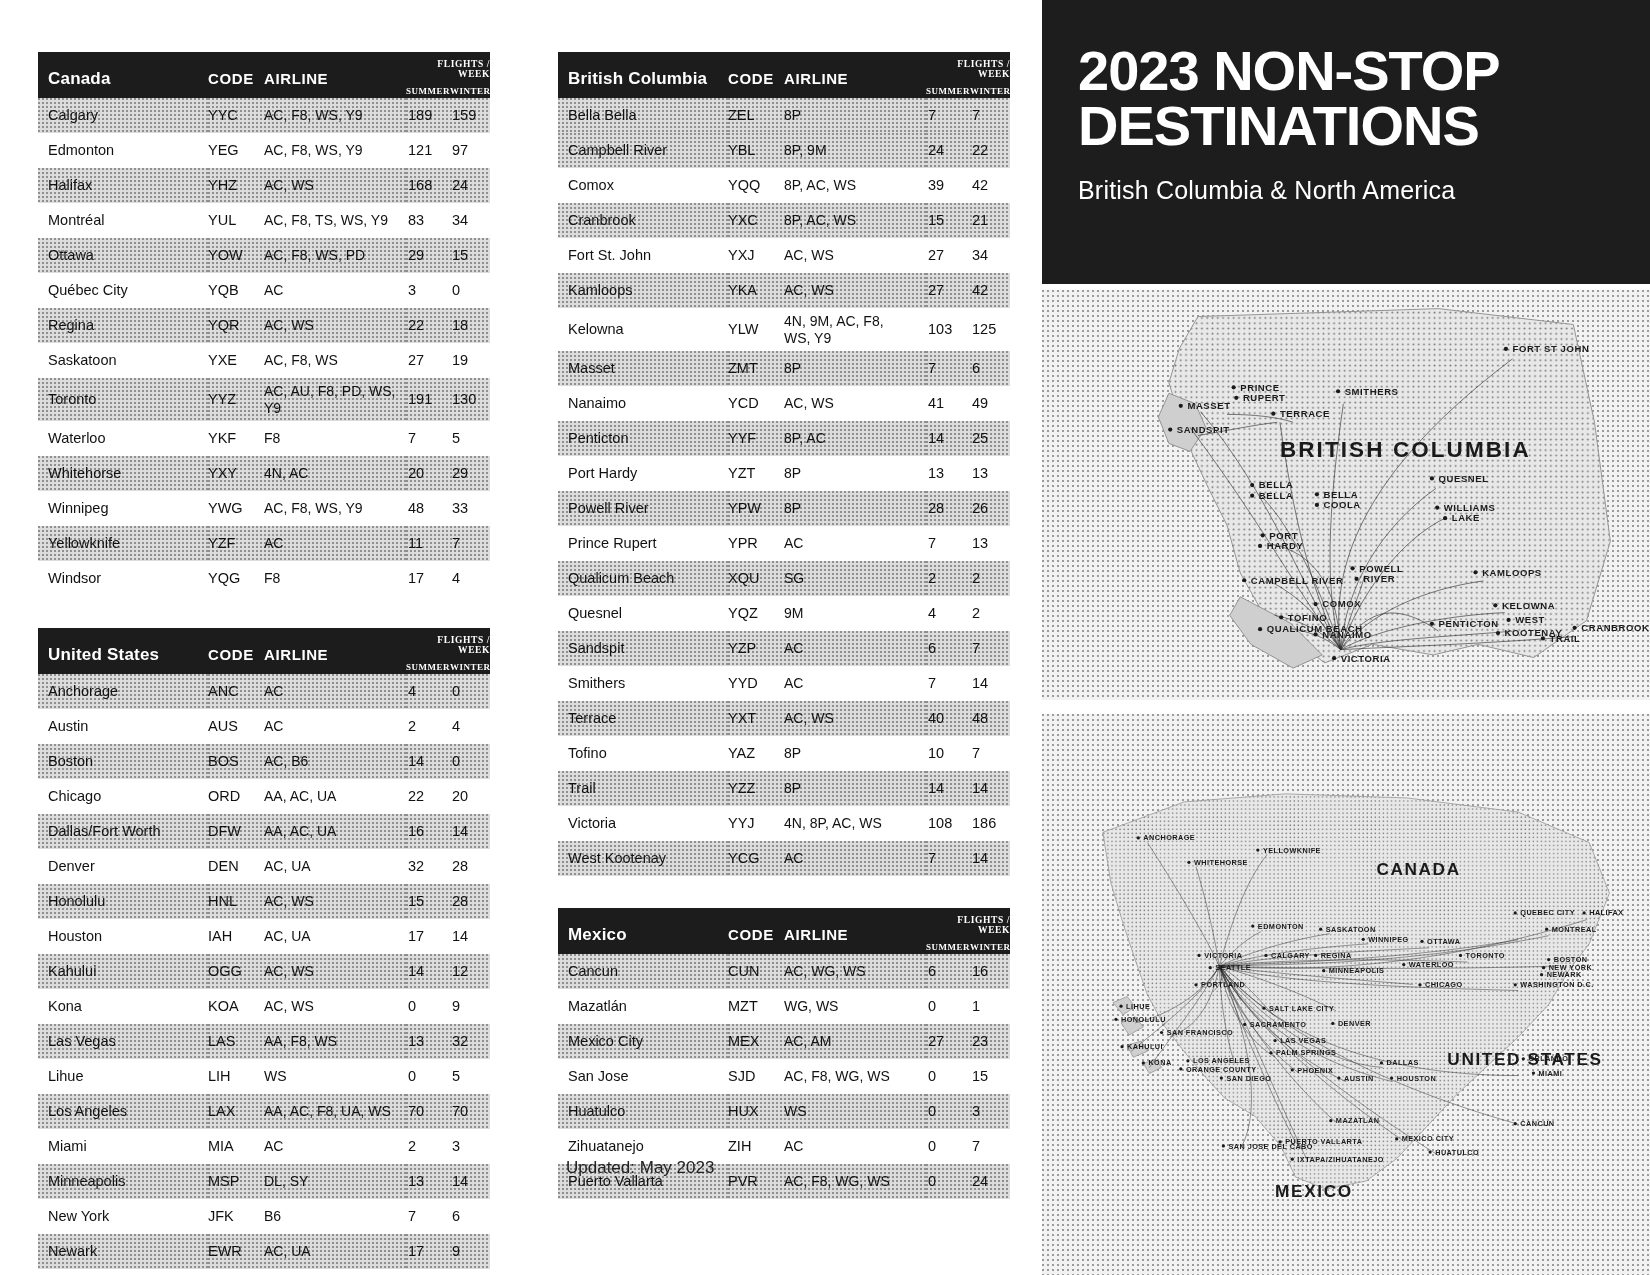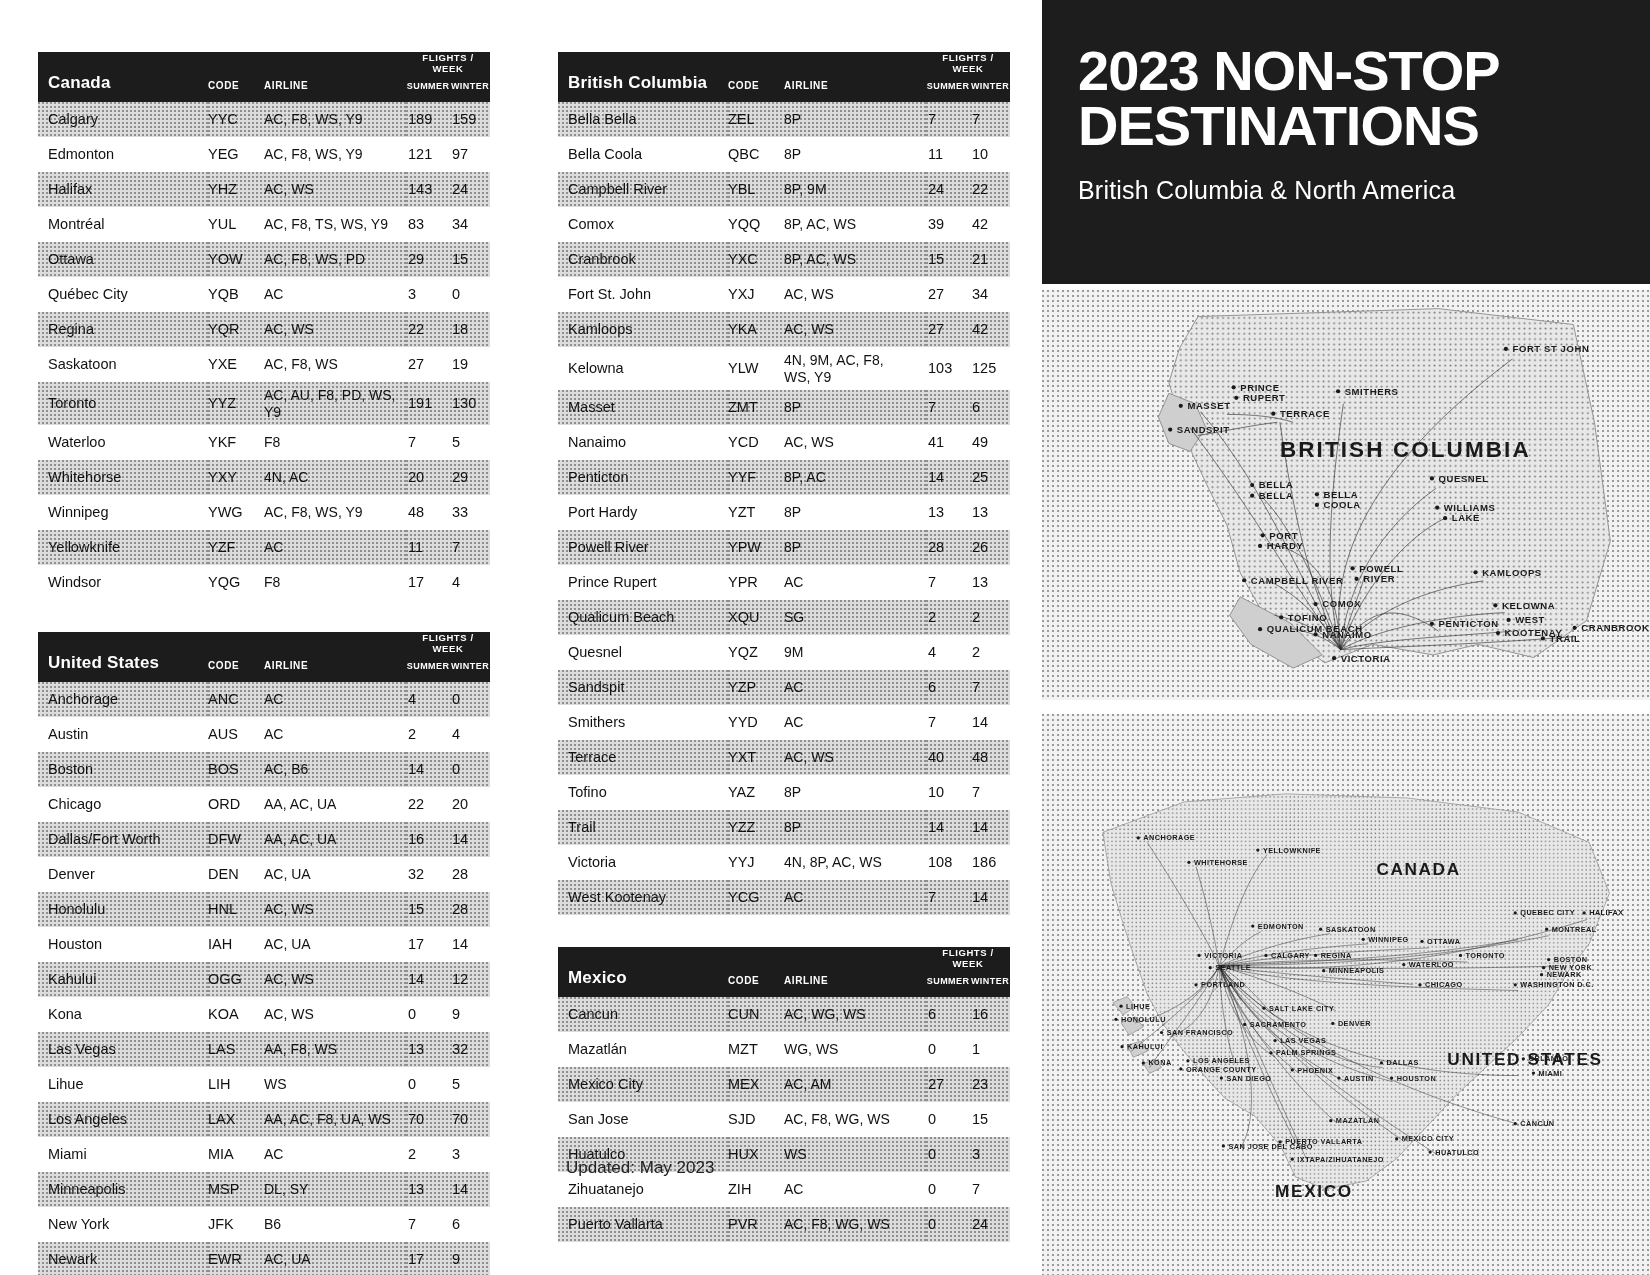--- a/index.html
+++ b/index.html
@@ -47,30 +47,31 @@
     height: 46px;
   }
   .th-region {
     font-size: 17px;
     font-weight: bold;
     letter-spacing: 0.2px;
     padding: 0 0 9px 10px;
     display: block;
   }
   .th-small {
-    font-size: 10px;
+    font-size: 15px;
     font-weight: bold;
     letter-spacing: 0.6px;
     padding: 0 0 11px 0;
     display: block;
   }
   .th-fw-wrap {
     display: block;
-    text-align: center;
-    padding-bottom: 11px;
+    text-align: right;
+    padding-bottom: 2px;
+    font-family: Liberation Serif, serif;
   }
   .th-fw-top {
     font-size: 9.5px;
     font-weight: bold;
     letter-spacing: 0.6px;
     display: block;
     margin-bottom: 7px;
   }
   .th-fw-sub {
     font-size: 9px;
@@ -212,21 +213,21 @@
             <td class="city">Edmonton</td>
             <td class="code">YEG</td>
             <td class="airline airline">AC, F8, WS, Y9</td>
             <td class="num">121</td>
             <td class="num">97</td>
           </tr>
           <tr class="alt">
             <td class="city">Halifax</td>
             <td class="code">YHZ</td>
             <td class="airline airline">AC, WS</td>
-            <td class="num">143</td>
+            <td class="num">168</td>
             <td class="num">24</td>
           </tr>
           <tr>
             <td class="city">Montréal</td>
             <td class="code">YUL</td>
             <td class="airline airline">AC, F8, TS, WS, Y9</td>
             <td class="num">83</td>
             <td class="num">34</td>
           </tr>
           <tr class="alt">
@@ -494,27 +495,20 @@
           </td>
         </tr>
       </thead>
       <tbody>
           <tr class="alt">
             <td class="city">Bella Bella</td>
             <td class="code">ZEL</td>
             <td class="airline airline">8P</td>
             <td class="num">7</td>
             <td class="num">7</td>
-          </tr>
-          <tr>
-            <td class="city">Bella Coola</td>
-            <td class="code">QBC</td>
-            <td class="airline airline">8P</td>
-            <td class="num">11</td>
-            <td class="num">10</td>
           </tr>
           <tr class="alt">
             <td class="city">Campbell River</td>
             <td class="code">YBL</td>
             <td class="airline airline">8P, 9M</td>
             <td class="num">24</td>
             <td class="num">22</td>
           </tr>
           <tr>
             <td class="city">Comox</td>

